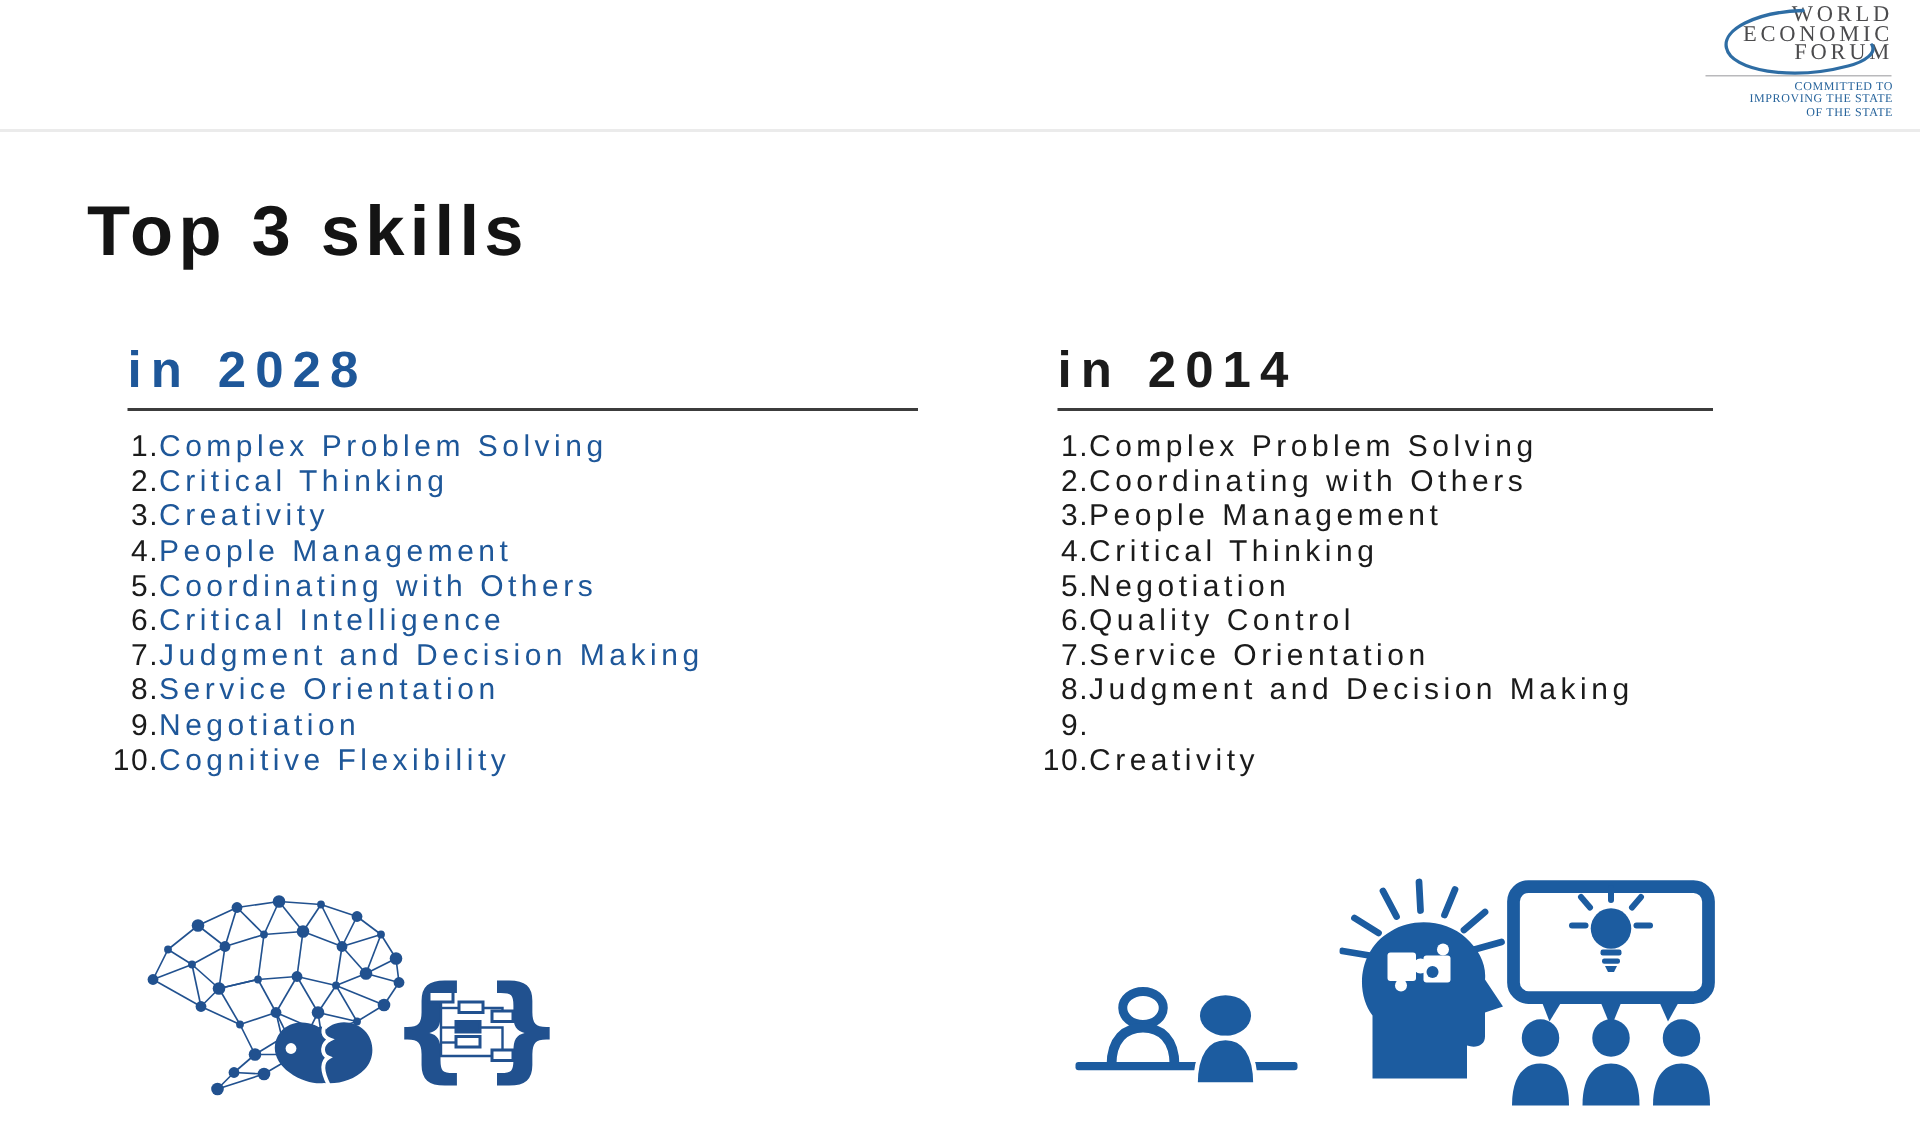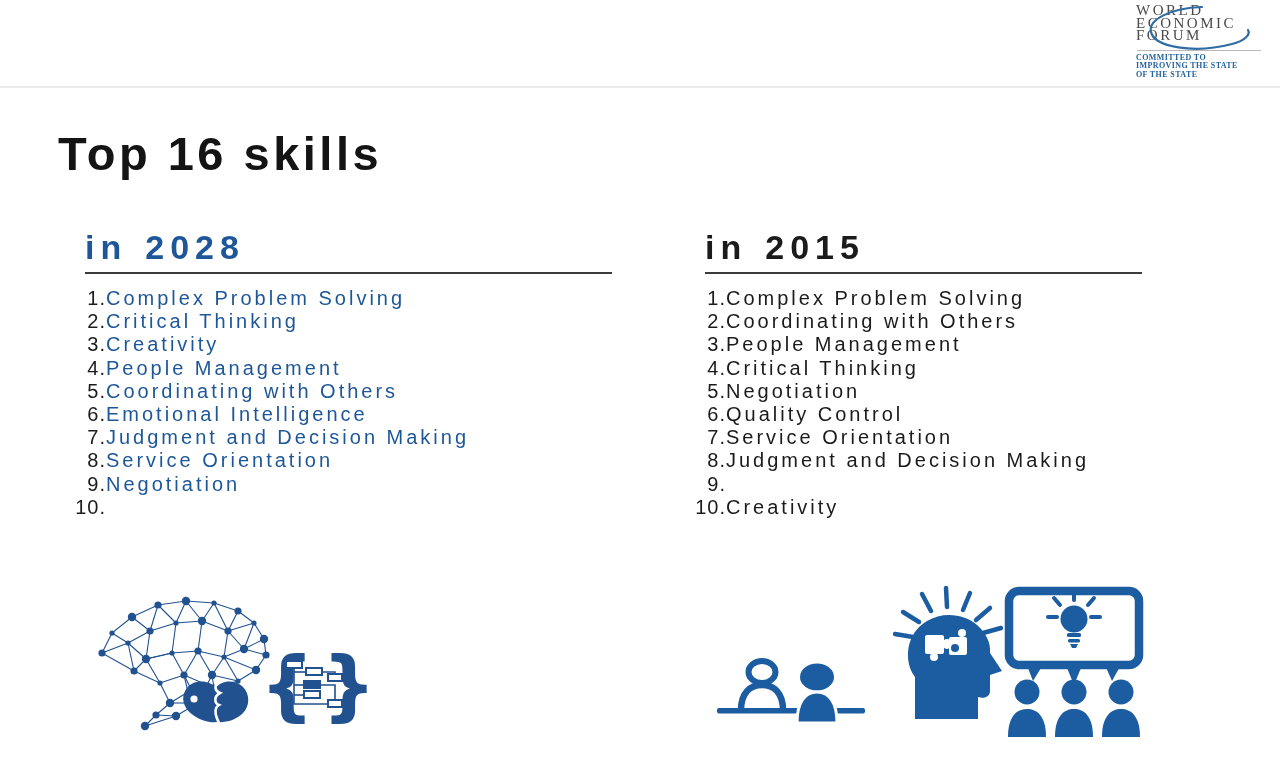--- a/index.html
+++ b/index.html
@@ -2,31 +2,31 @@
 <html><head>
 <meta charset="utf-8">
 <style>
   * { margin:0; padding:0; box-sizing:border-box; }
   html,body { background:#ffffff; }
   .page {
     position:relative; width:1280px; height:762px; overflow:hidden;
     background:#ffffff; font-family:"Liberation Sans", sans-serif;
   }
   
-  .logo { position:absolute; top:4px; right:18px; width:126px; text-align:left; }
+  .logo { position:absolute; top:4px; right:18px; width:126px; text-align:right; }
   .logo-words { position:relative; z-index:1; }
   .logo-line {
     font-family:"Liberation Serif", serif; font-size:15px; line-height:12.5px;
     letter-spacing:2.5px; color:#4B4B4D; font-weight:400; white-space:nowrap;
   }
   .logo-arc { position:absolute; left:0; top:0; z-index:2; pointer-events:none; }
   .logo-divider { margin:8px auto 3px auto; width:124px; border-top:1px solid #B9B9BC; }
   .logo-tagline-line {
     font-family:"Liberation Serif", serif; font-size:8px; line-height:8.5px;
-    letter-spacing:0.4px; color:#26639B; font-weight:700; white-space:nowrap;
+    letter-spacing:0.4px; color:#26639B; font-weight:400; white-space:nowrap;
   }
   
   .page-divider { position:absolute; left:0; top:86px; width:1280px; height:2px; background:#EBEBEB; }
   
   .title {
     position:absolute; left:58px; top:126px; font-size:47px; font-weight:700;
     letter-spacing:3.5px; color:#141414; white-space:nowrap;
   }
   
   .col-header { position:absolute; top:228px; font-size:34px; font-weight:700; letter-spacing:6px; white-space:nowrap; }
@@ -76,21 +76,21 @@
     <div class="logo-divider"></div>
     <div>
       <div class="logo-tagline-line">COMMITTED TO</div>
       <div class="logo-tagline-line">IMPROVING THE STATE</div>
       <div class="logo-tagline-line">OF THE STATE</div>
     </div>
   </div>
 
   <div class="page-divider"></div>
 
-  <div class="title">Top 16 skills</div>
+  <div class="title">Top 3 skills</div>
 
   <div class="col-header col-header-2020">
     <span>in</span><span class="year">2028</span>
   </div>
   <div class="col-rule col-rule-2020"></div>
   <ol class="skill-list skill-list-2020">
     <li class="skill-row">
         <span class="num">1.</span>
         <span class="lbl">Complex Problem Solving</span>
       </li>
@@ -105,41 +105,42 @@
     <li class="skill-row">
         <span class="num">4.</span>
         <span class="lbl">People Management</span>
       </li>
     <li class="skill-row">
         <span class="num">5.</span>
         <span class="lbl">Coordinating with Others</span>
       </li>
     <li class="skill-row">
         <span class="num">6.</span>
-        <span class="lbl">Emotional Intelligence</span>
+        <span class="lbl">Critical Intelligence</span>
       </li>
     <li class="skill-row">
         <span class="num">7.</span>
         <span class="lbl">Judgment and Decision Making</span>
       </li>
     <li class="skill-row">
         <span class="num">8.</span>
         <span class="lbl">Service Orientation</span>
       </li>
     <li class="skill-row">
         <span class="num">9.</span>
         <span class="lbl">Negotiation</span>
       </li>
     <li class="skill-row">
         <span class="num">10.</span>
+        <span class="lbl">Cognitive Flexibility</span>
       </li>
   </ol>
 
   <div class="col-header col-header-2015">
-    <span>in</span><span class="year">2015</span>
+    <span>in</span><span class="year">2014</span>
   </div>
   <div class="col-rule col-rule-2015"></div>
   <ol class="skill-list skill-list-2015">
     <li class="skill-row">
         <span class="num">1.</span>
         <span class="lbl">Complex Problem Solving</span>
       </li>
     <li class="skill-row">
         <span class="num">2.</span>
         <span class="lbl">Coordinating with Others</span>

